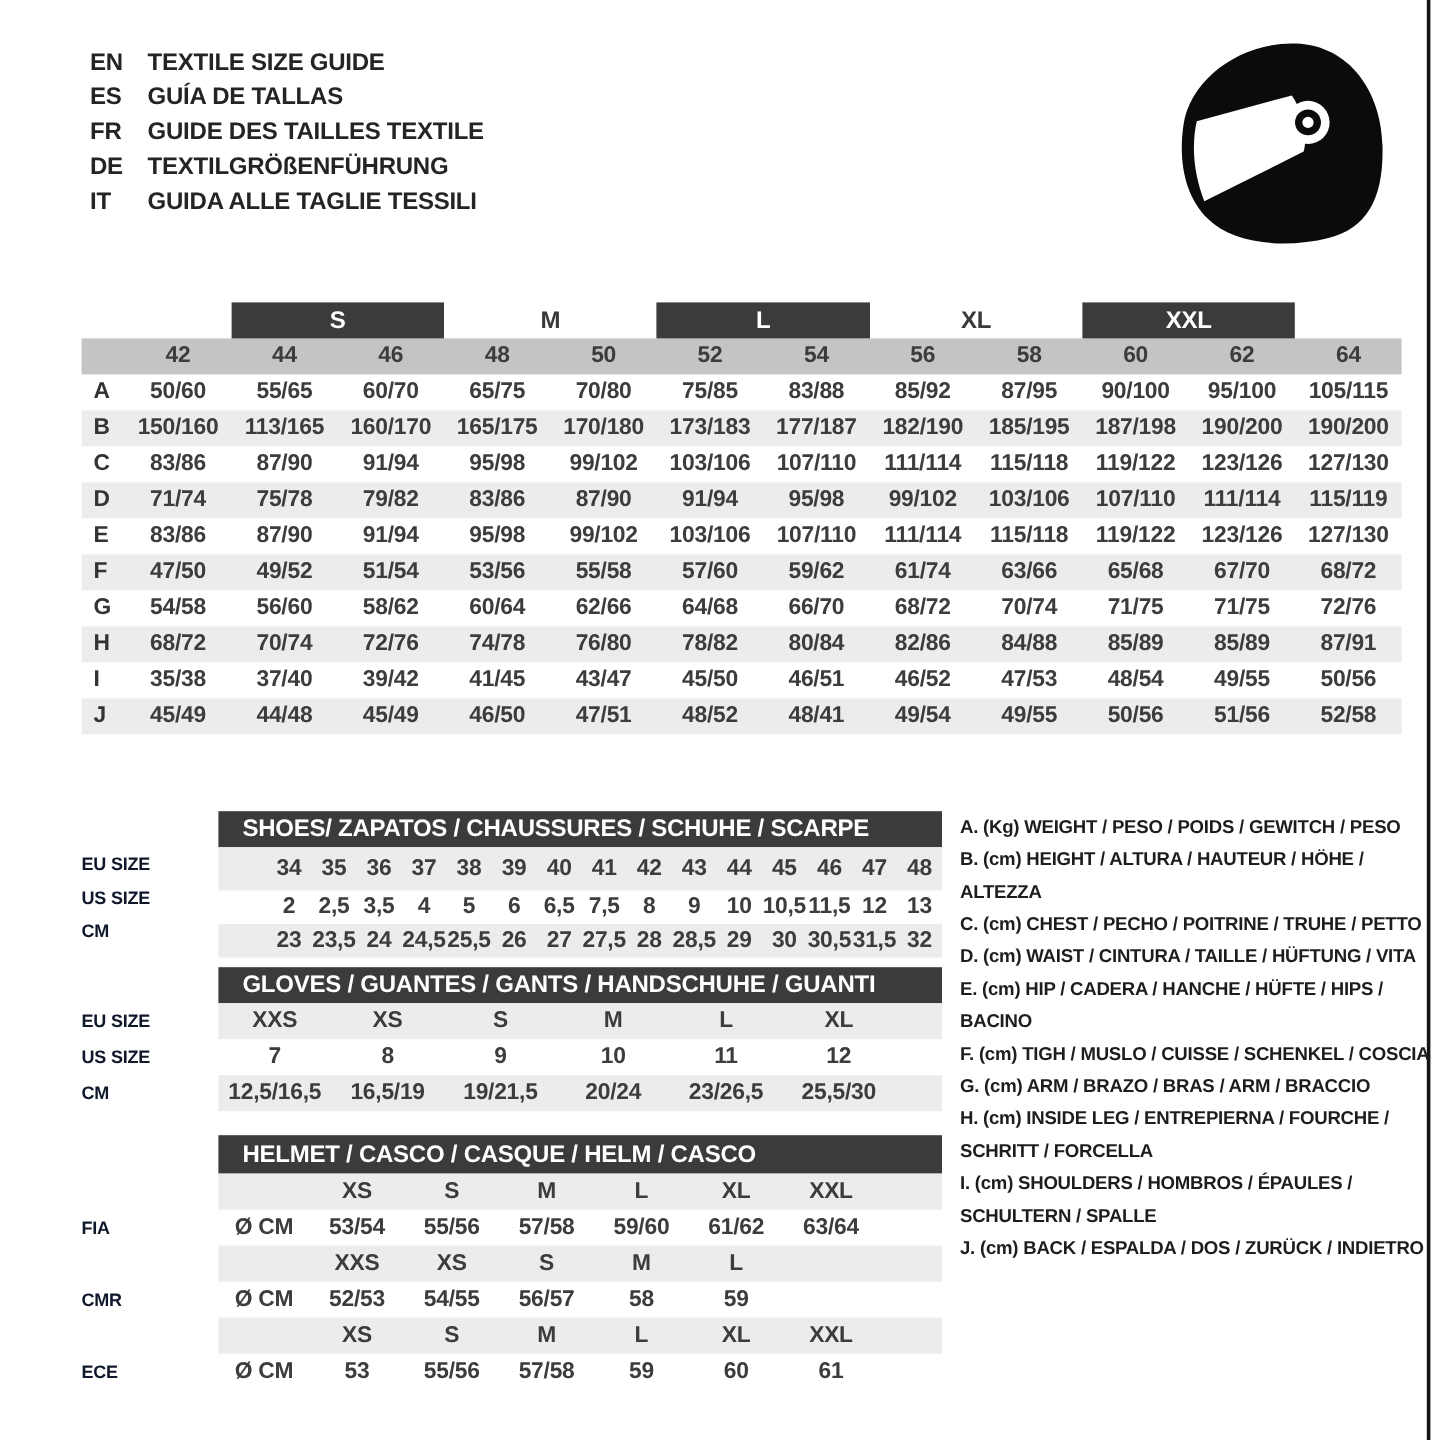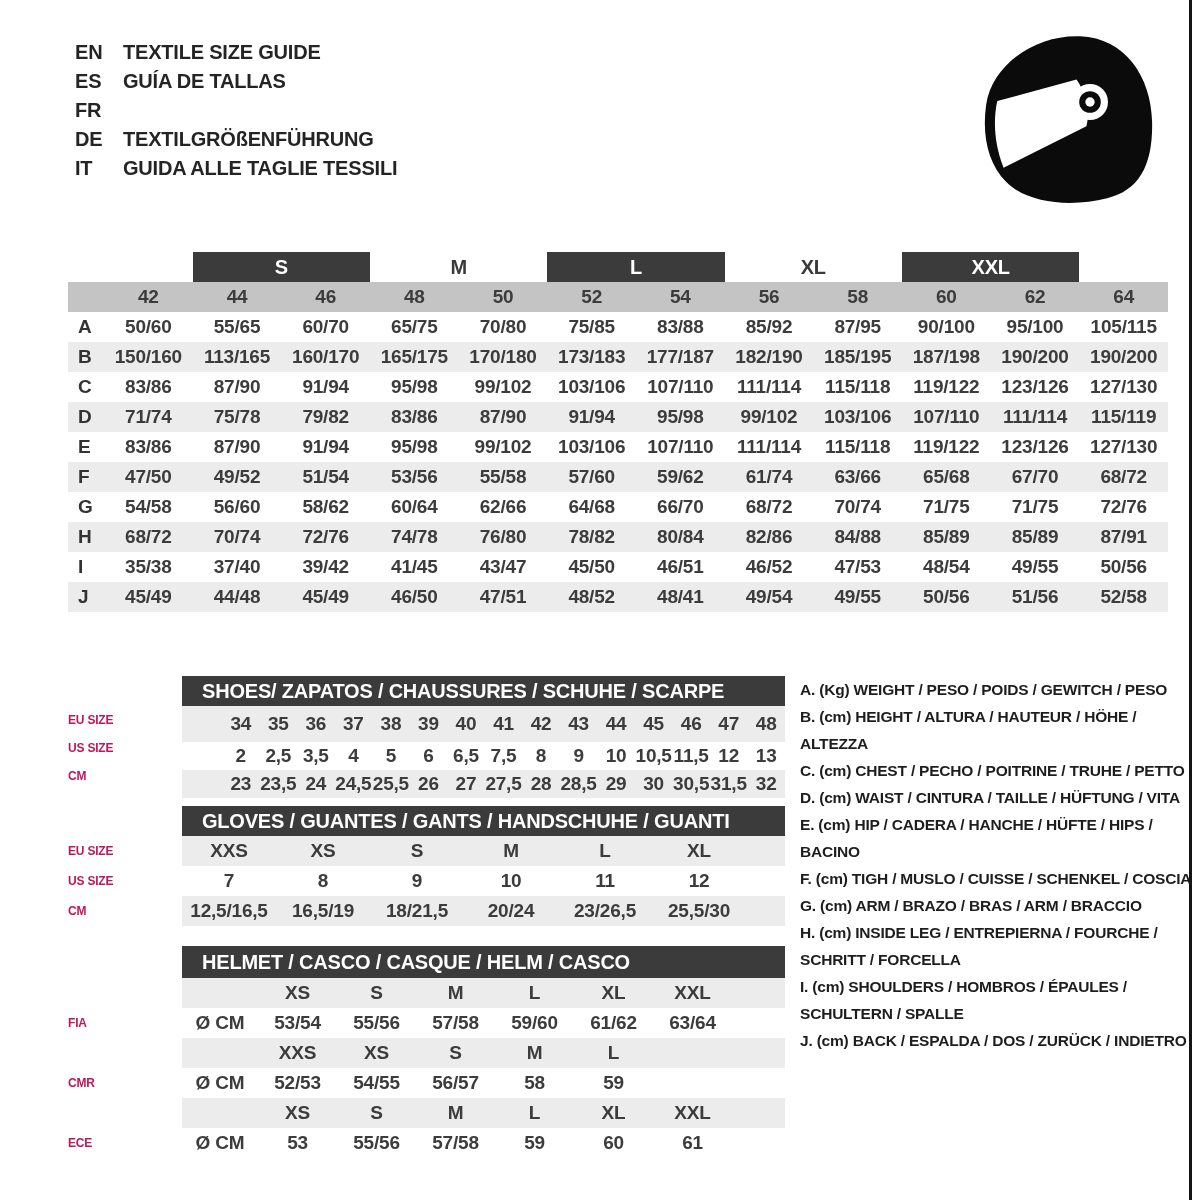--- a/index.html
+++ b/index.html
@@ -29,21 +29,21 @@
   .mt-group.plain { color:#3a3a3a; }
   .mt-nums { height:30px; background:#c4c4c4; }
   .mt-row { height:30px; }
   .mt-row.zebra { background:#ececec; }
   .mt-cell { display:flex; align-items:center; justify-content:center; font-size:19px; font-weight:bold; color:#3c3c3c; white-space:nowrap; }
   .mt-letter { justify-content:flex-start; padding-left:10px; color:#333333; }
 
   
   .sub { position:absolute; left:68px; display:flex; }
   .sub-labels { width:114px; flex:none; }
-  .sub-label { display:flex; align-items:center; font-size:12px; font-weight:bold; color:#be185d; white-space:nowrap; }
+  .sub-label { display:flex; align-items:center; font-size:15px; font-weight:bold; color:#0f172a; white-space:nowrap; }
   .sub-table { width:603px; flex:none; }
   .sub-header { background:#3b3b3b; color:#ffffff; display:flex; align-items:center; padding-left:20px; font-size:20px; font-weight:bold; white-space:nowrap; }
   .sub-row { display:grid; }
   .sub-row.shaded { background:#ececec; }
   .sub-cell { display:flex; align-items:center; justify-content:center; font-size:19px; font-weight:bold; color:#3c3c3c; white-space:nowrap; }
   .shoes-grid { grid-template-columns:40px repeat(15,1fr); }
   .gloves-grid { grid-template-columns:repeat(6,94px) 1fr; }
   .helmet-grid { grid-template-columns:76px repeat(6,79px) 1fr; }
 
   
@@ -59,20 +59,21 @@
       <div class="lang-row">
         <span class="lang-code">EN</span>
         <span class="lang-title">TEXTILE SIZE GUIDE</span>
       </div>
       <div class="lang-row">
         <span class="lang-code">ES</span>
         <span class="lang-title">GUÍA DE TALLAS</span>
       </div>
       <div class="lang-row">
         <span class="lang-code">FR</span>
+        <span class="lang-title">GUIDE DES TAILLES TEXTILE</span>
       </div>
       <div class="lang-row">
         <span class="lang-code">DE</span>
         <span class="lang-title">TEXTILGRÖßENFÜHRUNG</span>
       </div>
       <div class="lang-row">
         <span class="lang-code">IT</span>
         <span class="lang-title">GUIDA ALLE TAGLIE TESSILI</span>
       </div>
     </div>
@@ -350,21 +351,21 @@
           <div class="sub-cell">7</div>
           <div class="sub-cell">8</div>
           <div class="sub-cell">9</div>
           <div class="sub-cell">10</div>
           <div class="sub-cell">11</div>
           <div class="sub-cell">12</div>
         </div>
         <div class="sub-row gloves-grid shaded" style="height: 30px;">
           <div class="sub-cell">12,5/16,5</div>
           <div class="sub-cell">16,5/19</div>
-          <div class="sub-cell">18/21,5</div>
+          <div class="sub-cell">19/21,5</div>
           <div class="sub-cell">20/24</div>
           <div class="sub-cell">23/26,5</div>
           <div class="sub-cell">25,5/30</div>
         </div>
       </div>
     </div>
   <div class="sub" style="top:946px;" id="sec-helmet">
       <div class="sub-labels">
         <div style="height: 32px;"></div>
         <div class="sub-label" style="height: 30px;"></div>

